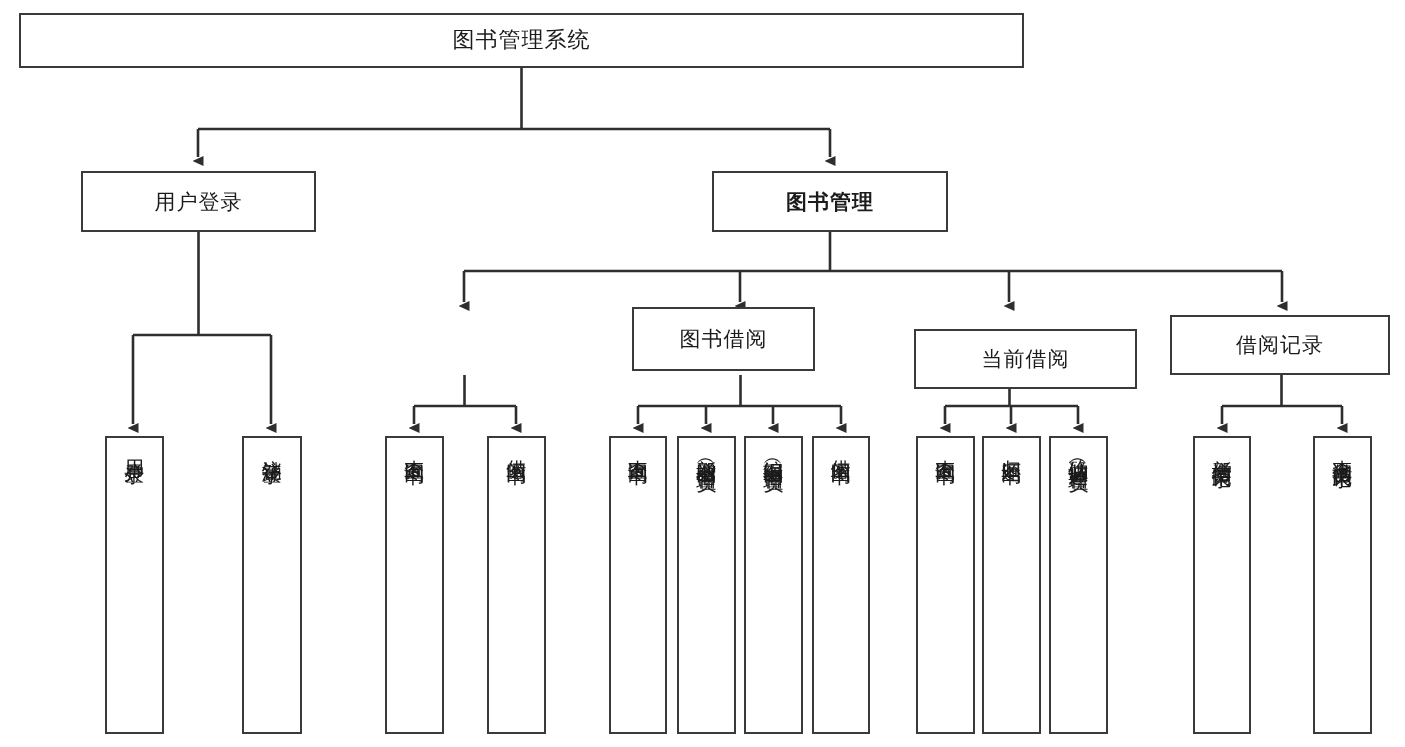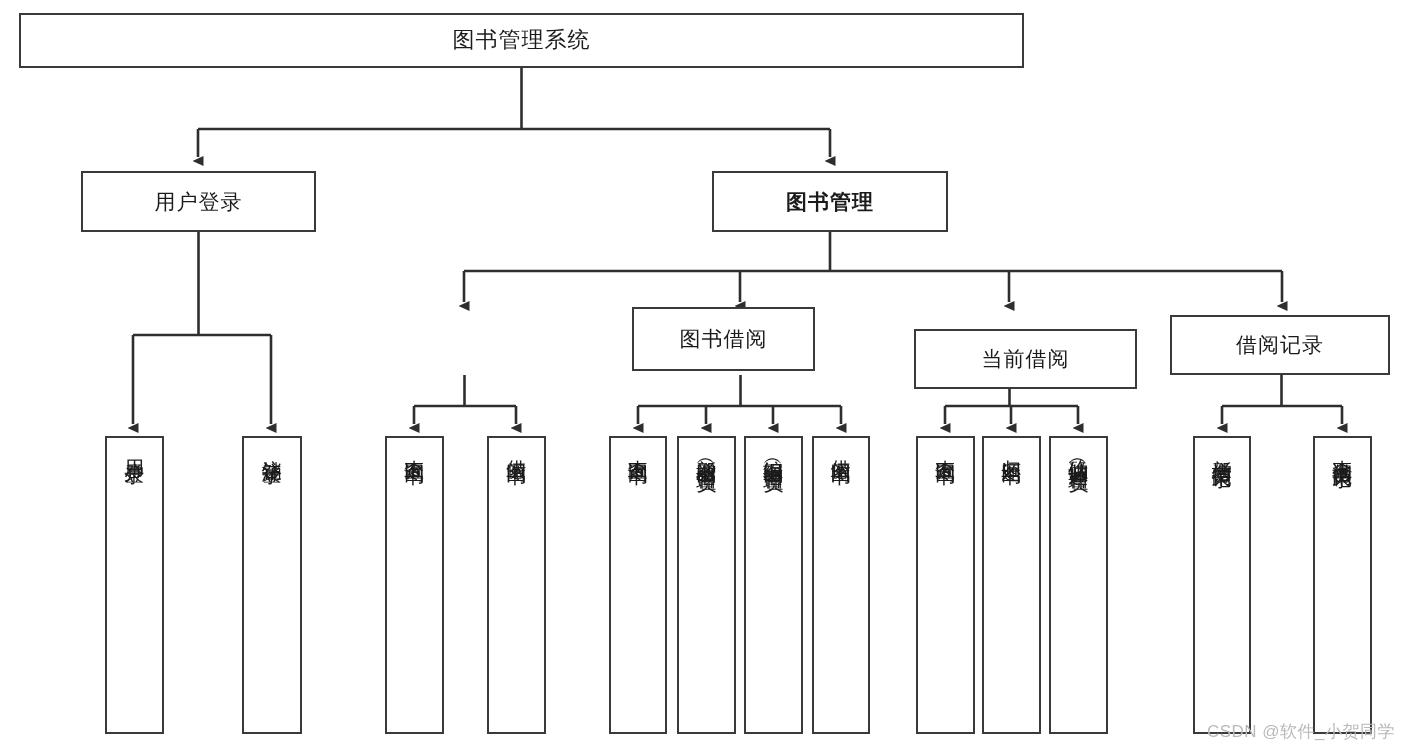--- a/index.html
+++ b/index.html
@@ -170,15 +170,14 @@
     <span class="vtext">确认归还（管理员）</span>
   </div>
 
   <div class="node leaf" style="left:1193px; top:436px; width:58px; height:298px;">
     <span class="vtext">新增借阅记录</span>
   </div>
   <div class="node leaf" style="left:1313px; top:436px; width:59px; height:298px;">
     <span class="vtext">查询借阅记录</span>
   </div>
 
-  <div class="watermark">CSDN @软件_小贺同学</div>
 
 </div>
 
 </body></html>

